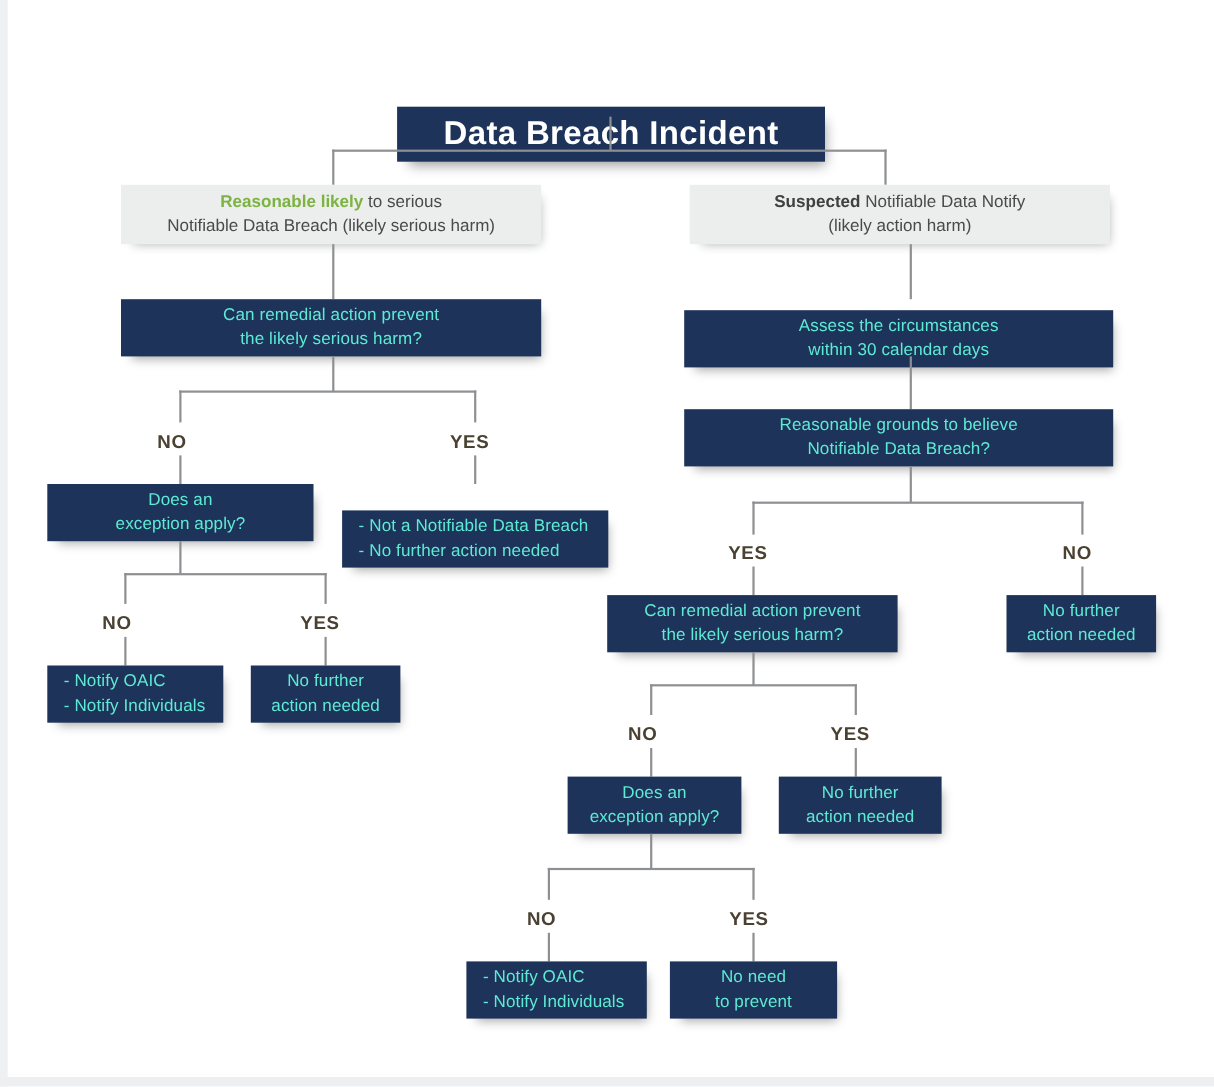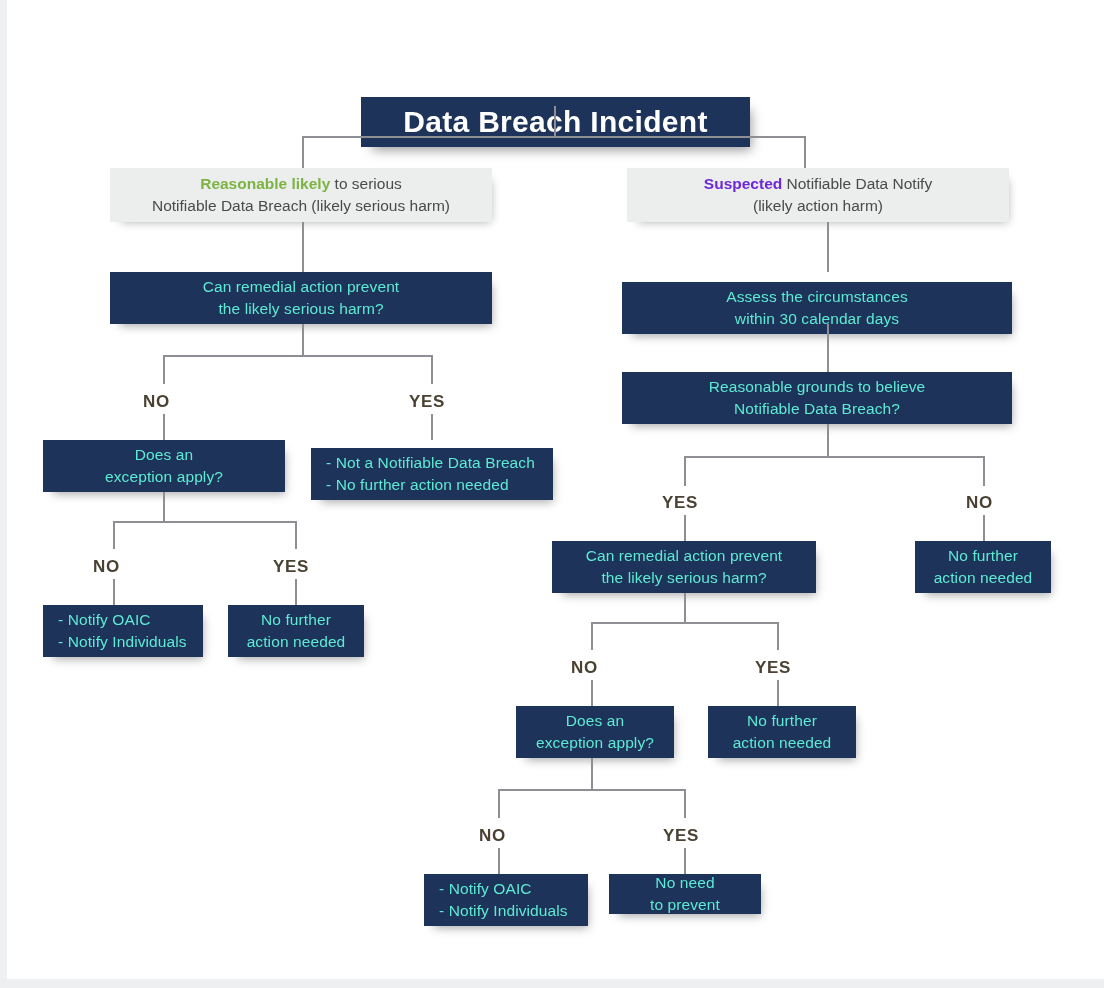--- a/index.html
+++ b/index.html
@@ -84,21 +84,21 @@
     flex-direction: column;
     align-items: center;
     justify-content: center;
     font-size: 15.5px;
     line-height: 1.45;
     text-align: center;
     box-shadow: 5px 6px 9px -6px rgba(0,0,0,0.32);
   }
   .panel .ln { display: block; }
   .hl-green { color: #7cb342; font-weight: bold; }
-  .hl-orange { color: #6d28d9; font-weight: bold; }
+  .hl-orange { color: #404040; font-weight: bold; }
 
   
   .edge-label {
     position: absolute;
     color: #4a4132;
     font-size: 17px;
     font-weight: bold;
     letter-spacing: .6px;
     white-space: nowrap;
   }
@@ -143,21 +143,21 @@
   <div class="edge-label" style="left:409px; top:392px;">YES</div>
 
   <div class="line vline" style="left:163px; top:414px; width:2px; height:26px;"></div>
   <div class="line vline" style="left:431px; top:414px; width:2px; height:26px;"></div>
 
   <div class="node" style="left:43px; top:440px; width:242px; height:52px;">
     <span class="ln">Does an</span>
     <span class="ln">exception apply?</span>
   </div>
 
-  <div class="node left-text" style="left:311px; top:448px; width:242px; height:52px;">
+  <div class="node left-text" style="left:311px; top:464px; width:242px; height:52px;">
     <span class="ln">- Not a Notifiable Data Breach</span>
     <span class="ln">- No further action needed</span>
   </div>
 
   <div class="line vline" style="left:163px; top:492px; width:2px; height:30px;"></div>
   <div class="line hline" style="left:113px; top:521px; width:184px; height:2px;"></div>
   <div class="line vline" style="left:113px; top:521px; width:2px; height:28px;"></div>
   <div class="line vline" style="left:295px; top:521px; width:2px; height:28px;"></div>
 
   <div class="edge-label" style="left:93px; top:557px;">NO</div>
@@ -246,18 +246,18 @@
   <div class="edge-label" style="left:663px; top:826px;">YES</div>
 
   <div class="line vline" style="left:498px; top:848px; width:2px; height:26px;"></div>
   <div class="line vline" style="left:684px; top:848px; width:2px; height:26px;"></div>
 
   <div class="node left-text" style="left:424px; top:874px; width:164px; height:52px;">
     <span class="ln">- Notify OAIC</span>
     <span class="ln">- Notify Individuals</span>
   </div>
 
-  <div class="node" style="left:609px; top:874px; width:152px; height:40px;text-align:right;">
+  <div class="node" style="left:609px; top:874px; width:152px; height:52px;text-align:right;">
     <span class="ln">No need</span>
     <span class="ln">to prevent</span>
   </div>
 
 </div>
 
 </body></html>

